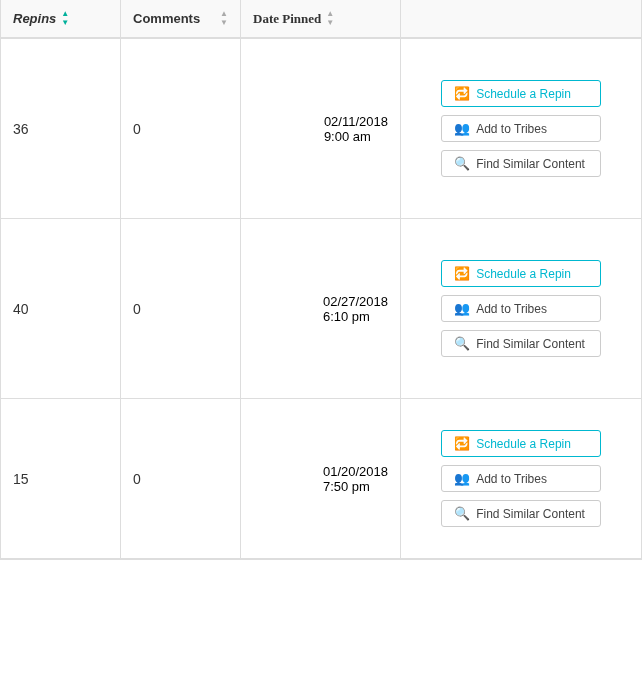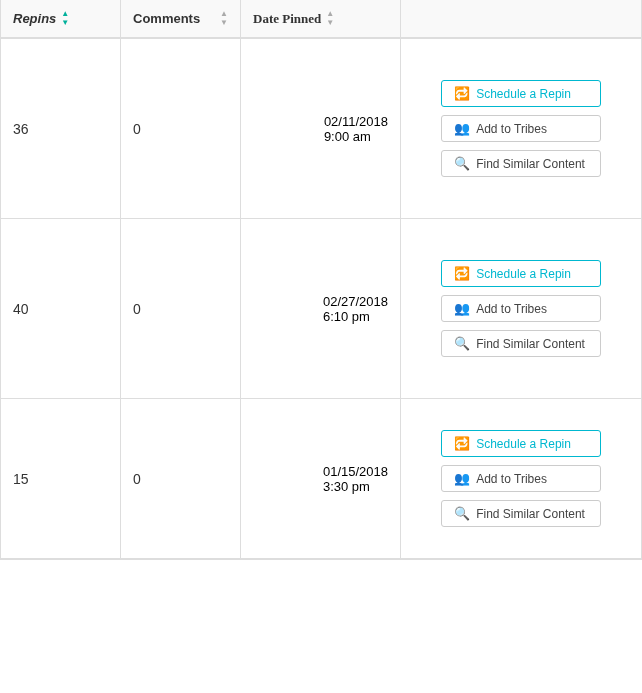--- a/index.html
+++ b/index.html
@@ -248,22 +248,22 @@
 
   <div class="table-row" style="min-height:160px;">
     <div class="cell cell-repins">
       <span class="repins-val">15</span>
     </div>
     <div class="cell cell-comments">
       <span class="comments-val">0</span>
     </div>
     <div class="cell cell-date">
       <div>
-        <div>01/15/2018</div>
-        <div>3:30 pm</div>
+        <div>01/20/2018</div>
+        <div>7:50 pm</div>
       </div>
     </div>
     <div class="cell cell-action">
       <button class="action-btn btn-schedule">
         <span class="btn-icon">🔁</span>
         <span>Schedule a Repin</span>
       </button>
       <button class="action-btn">
         <span class="btn-icon">👥</span>
         <span>Add to Tribes</span>

